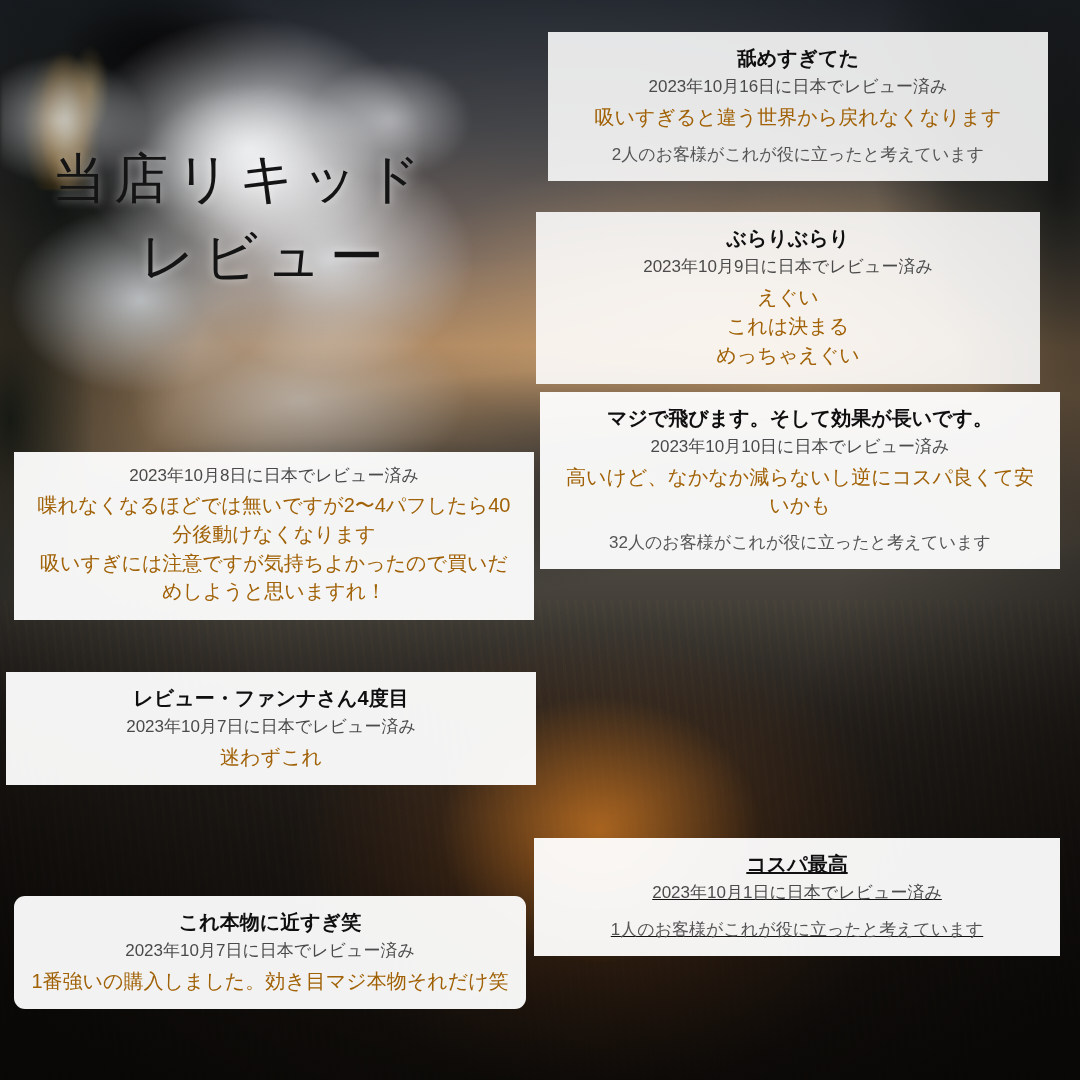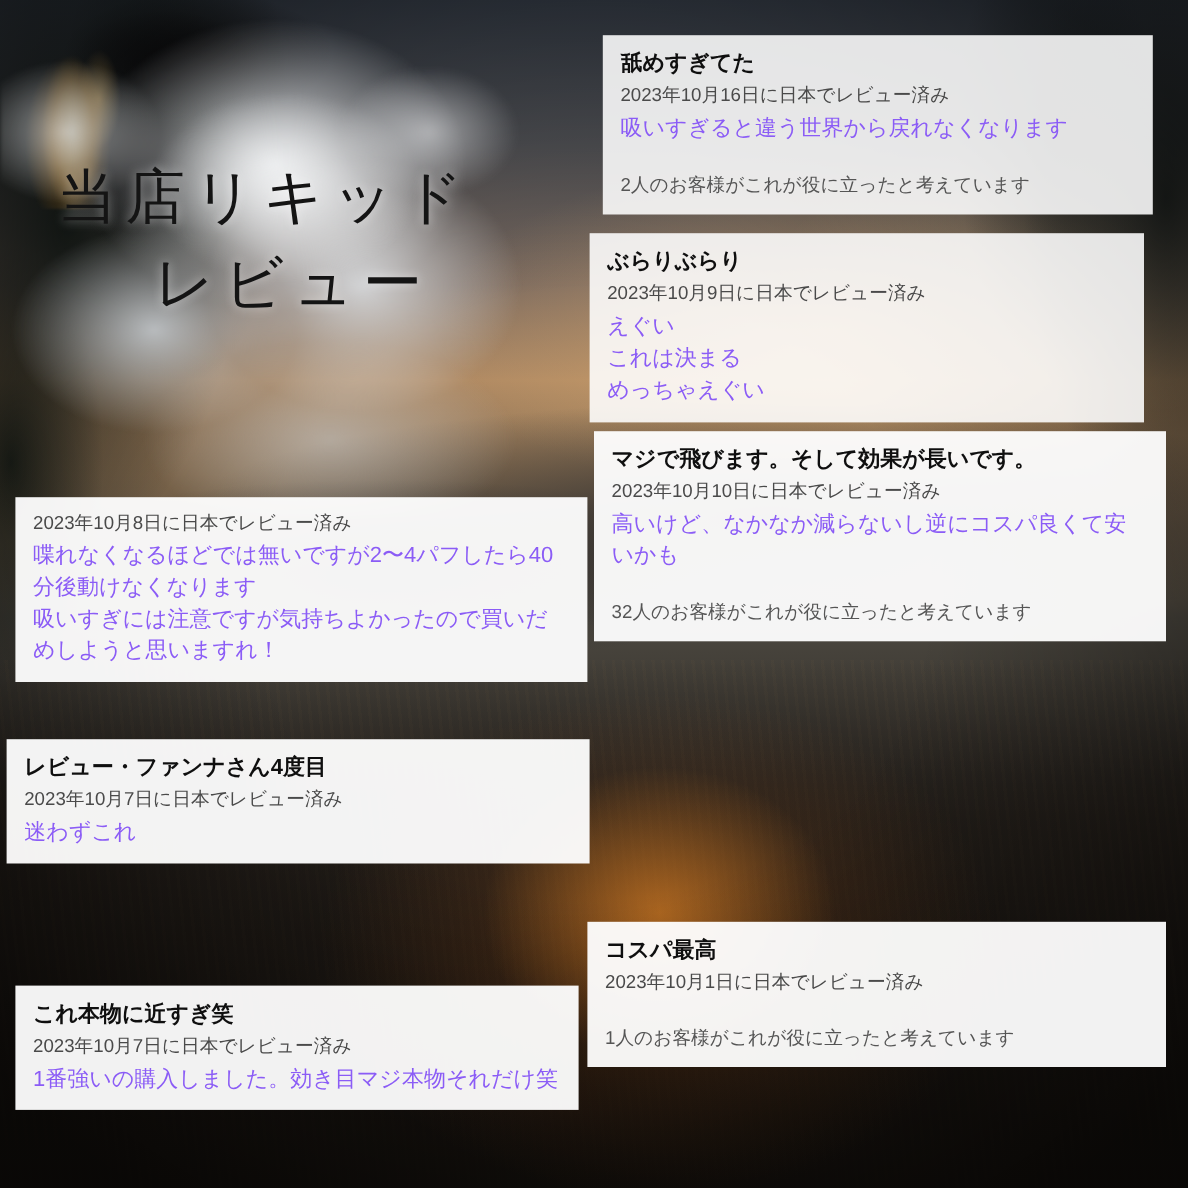--- a/index.html
+++ b/index.html
@@ -135,57 +135,58 @@
   }
 
   
   .card {
     position: absolute;
     background: rgba(255,255,255,0.95);
     color: #111111;
     padding: 12px 16px 14px 16px;
     box-sizing: border-box;
     line-height: 1.42;
+    text-align: center;
   }
   .card.translucent {
     background: rgba(255,255,255,0.88);
   }
   .card .title {
     font-weight: bold;
     font-size: 20px;
     color: #0f0f0f;
     margin-bottom: 3px;
   }
   .card .date {
     font-size: 17px;
     color: #4a4a4a;
     margin-bottom: 3px;
   }
   .card .body {
     font-size: 20px;
-    color: #8b5cf6;
+    color: #a16207;
   }
   .card .body div {
     margin-top: 1px;
   }
   .card .helpful {
     font-size: 17px;
     color: #555555;
-    margin-top: 26px;
+    margin-top: 12px;
   }
 
   
   #card-nameugi   { left: 548px; top: 32px;  width: 500px; }
   #card-burari    { left: 536px; top: 212px; width: 504px; }
   #card-maji      { left: 540px; top: 392px; width: 520px; }
   #card-kuchire   { left: 14px;  top: 452px; width: 520px; }
   #card-buttobura { left: 532px; top: 624px; width: 528px; }
   #card-maririn   { left: 6px;   top: 672px; width: 530px; }
-  #card-cospa     { left: 534px; top: 838px; width: 526px; }
-  #card-honmono   { left: 14px;  top: 896px; width: 512px; }
+  #card-cospa     { left: 534px; top: 838px; width: 526px; text-decoration: underline; }
+  #card-honmono   { left: 14px;  top: 896px; width: 512px; border-radius: 11px; }
 </style>
 </head>
 <body>
 
 <div id="canvas">
 
   <div class="bg-layer bg-base"></div>
   <div class="bg-layer bg-sky-glow"></div>
   <div class="bg-layer bg-ridge"></div>
   <div class="bg-layer bg-trees-left"></div>

